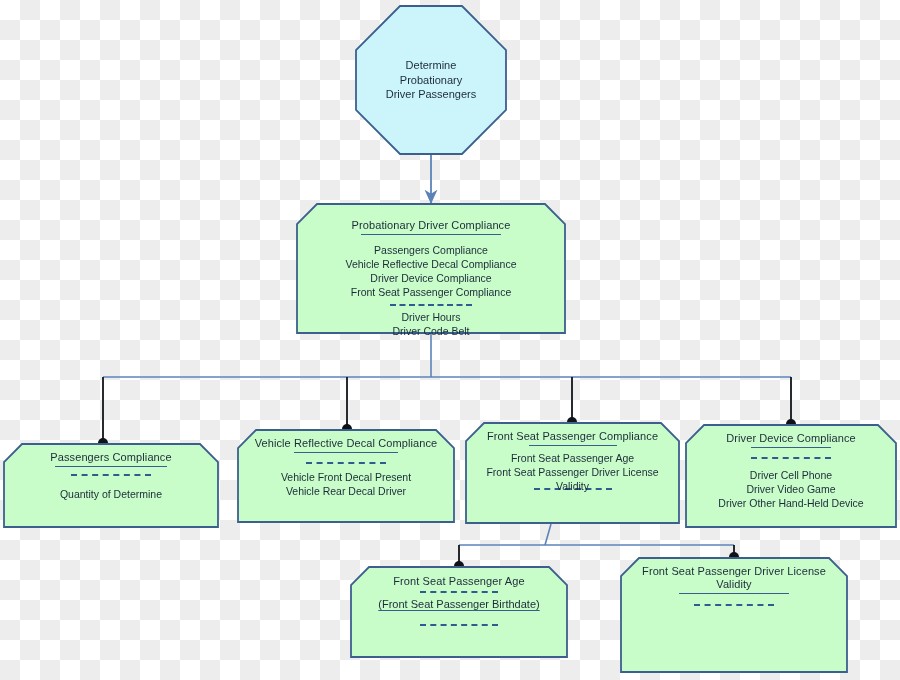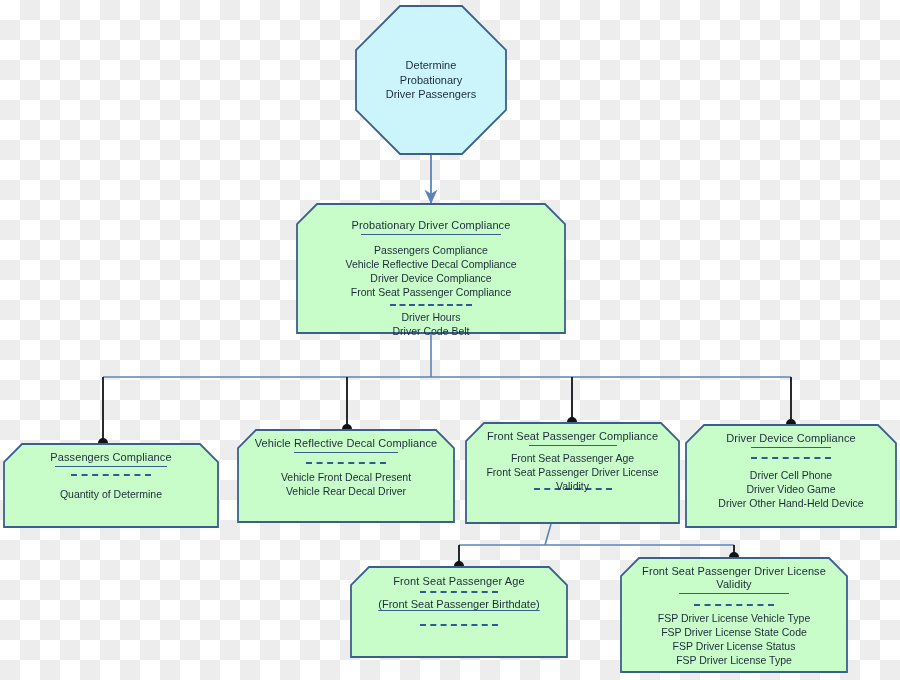--- a/index.html
+++ b/index.html
@@ -275,22 +275,16 @@
     </svg>
     <div class="body">
       <div class="title" style="padding-top:8px;">
         <span>Front Seat Passenger Driver License</span>
         <span class="line2">Validity</span>
       </div>
       <div class="rule" style="width:110px;"></div>
       <div class="spacer" style="height:10px;"></div>
       <div class="dashes" style="width:80px;"></div>
       <div class="spacer" style="height:6px;"></div>
-      <div class="attrs">
-        <div>FSP Driver License Vehicle Type</div>
-        <div>FSP Driver License State Code</div>
-        <div>FSP Driver License Status</div>
-        <div>FSP Driver License Type</div>
-      </div>
     </div>
   </div>
 
 </div>
 
 </body></html>

